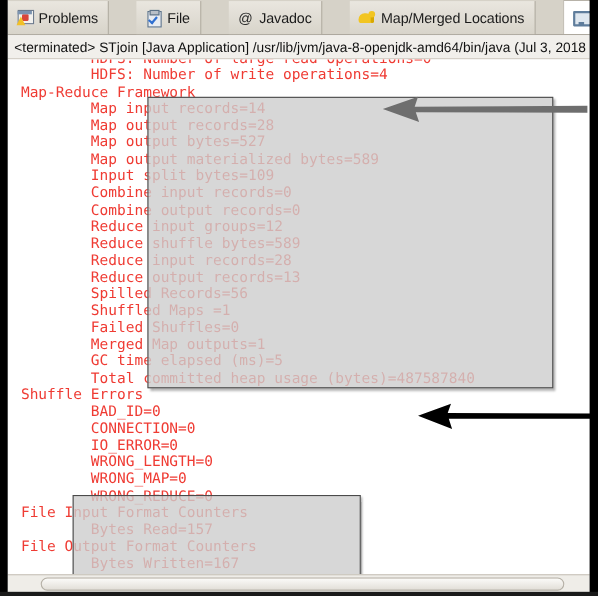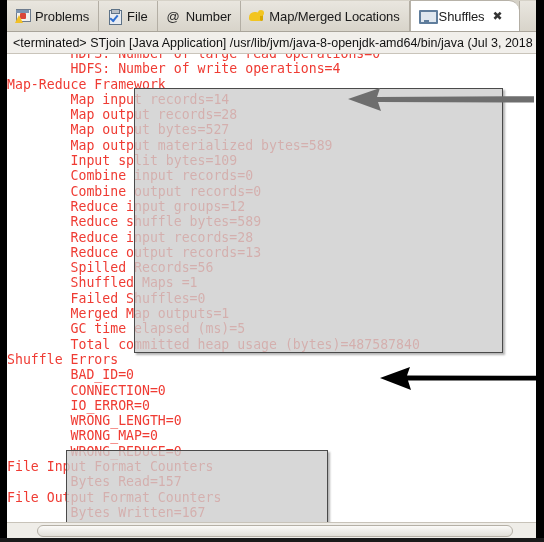--- a/index.html
+++ b/index.html
@@ -18,21 +18,21 @@
   
   .edge-left  { position:absolute; left:0;   top:0; width:7px;  height:542px; background:#000; z-index:60; }
   .edge-right { position:absolute; right:0;  top:0; width:8px;  height:542px; background:#000; z-index:60; }
   .edge-bottom{ position:absolute; left:0; bottom:0; width:544px; height:4px; background:#1a1a1a; z-index:60; }
 
   
   .tabbar {
     position:absolute; left:7px; top:0; width:529px; height:32px;
     background:#d6d2c8;
     border-bottom:1px solid #a9a49a;
-    display:flex; align-items:flex-end;
+    display:flex; align-items:flex-end;gap:25px;
   }
   .tab {
     height:30px;
     display:flex; align-items:center;
     gap:5px;
     padding:0 9px 0 8px;
     font-size:13px;
     color:#1a1a1a;
     white-space:nowrap;
     border-right:1px solid #b3aea4;
@@ -132,20 +132,21 @@
     overflow:hidden;
   }
   .lines {
     position:absolute; left:0; top:-8px; width:100%;
     font-family:"DejaVu Sans Mono","Liberation Mono",monospace;
     font-size:13.2px;
     line-height:15.3px;
     color:#ef3b33;
     white-space:pre;
     letter-spacing:0px;
+    padding-left:12px;
   }
   .lines div { height:15.3px; }
 
   
   .ovl {
     position:absolute;
     background:rgba(205,205,205,0.80);
     border:1px solid #4a4a4a;
     box-shadow:2px 2px 2px rgba(0,0,0,0.30);
     z-index:20;
@@ -190,21 +191,21 @@
 
     <div class="tab">
       <span class="tab-ico ico-tasks">
           <i></i>
         </span>
       <span class="label">File</span>
     </div>
 
     <div class="tab">
       <span class="tab-ico ico-at">@</span>
-      <span class="label">Number</span>
+      <span class="label">Javadoc</span>
     </div>
 
     <div class="tab">
       <span class="tab-ico ico-eleph">
           <i></i>
         </span>
       <span class="label">Map/Merged Locations</span>
     </div>
 
     <div class="tab active">

